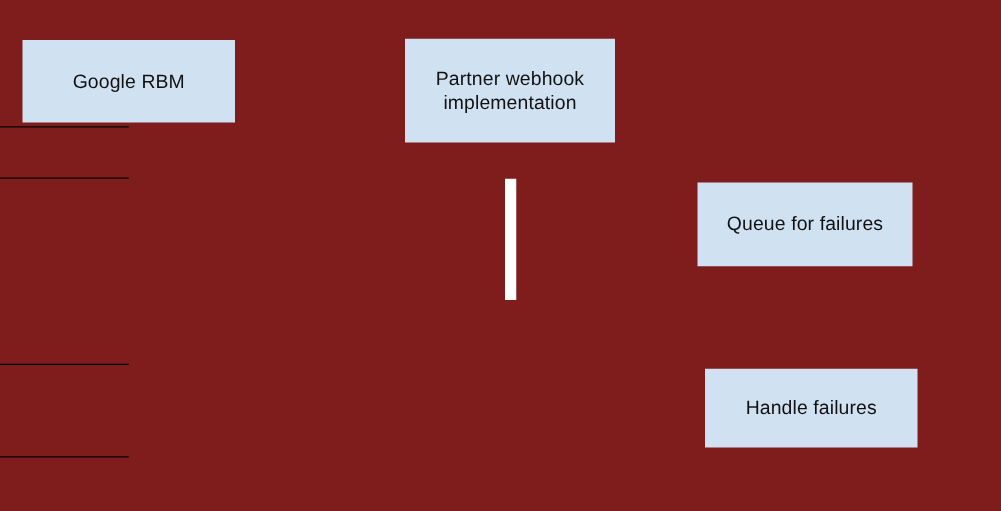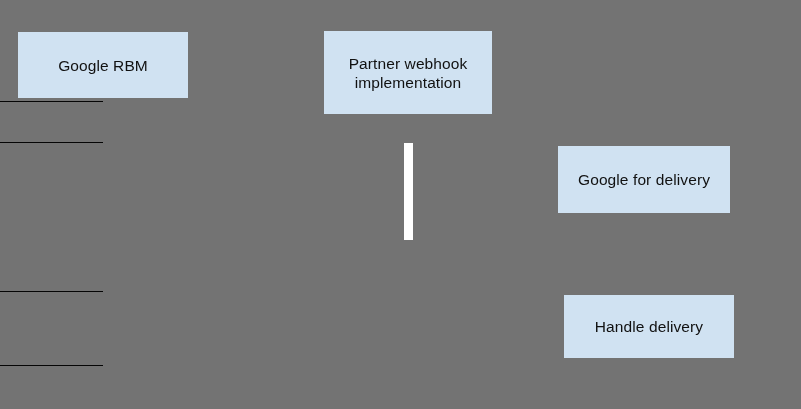--- a/index.html
+++ b/index.html
@@ -8,21 +8,21 @@
     padding: 0;
     background: #000000;
   }
   body {
     font-family: "Liberation Sans", sans-serif;
   }
   #canvas {
     position: relative;
     width: 801px;
     height: 409px;
-    background: #737373;
+    background: #7f1d1d;
     overflow: hidden;
   }
   .node {
     position: absolute;
     box-sizing: border-box;
     display: flex;
     align-items: center;
     justify-content: center;
     text-align: center;
     color: #111111;
@@ -55,17 +55,17 @@
   <div class="faint-rule" style="left:0px; top:291px; width:103px;"></div>
   <div class="faint-rule" style="left:0px; top:365px; width:103px;"></div>
 
   <div class="node" style="left:18px; top:32px; width:170px; height:66px; background:#d0e2f2;">Google RBM</div>
 
   <div class="node" style="left:324px; top:31px; width:168px; height:83px; background:#d0e2f2;">Partner webhook
 implementation</div>
 
   <div class="connector-bar" style="left:404px; top:143px; width:9px; height:97px; background:#ffffff;"></div>
 
-  <div class="node" style="left:558px; top:146px; width:172px; height:67px; background:#d0e2f2;">Google for delivery</div>
+  <div class="node" style="left:558px; top:146px; width:172px; height:67px; background:#d0e2f2;">Queue for failures</div>
 
-  <div class="node" style="left:564px; top:295px; width:170px; height:63px; background:#d0e2f2;">Handle delivery</div>
+  <div class="node" style="left:564px; top:295px; width:170px; height:63px; background:#d0e2f2;">Handle failures</div>
 
 </div>
 
 </body></html>

